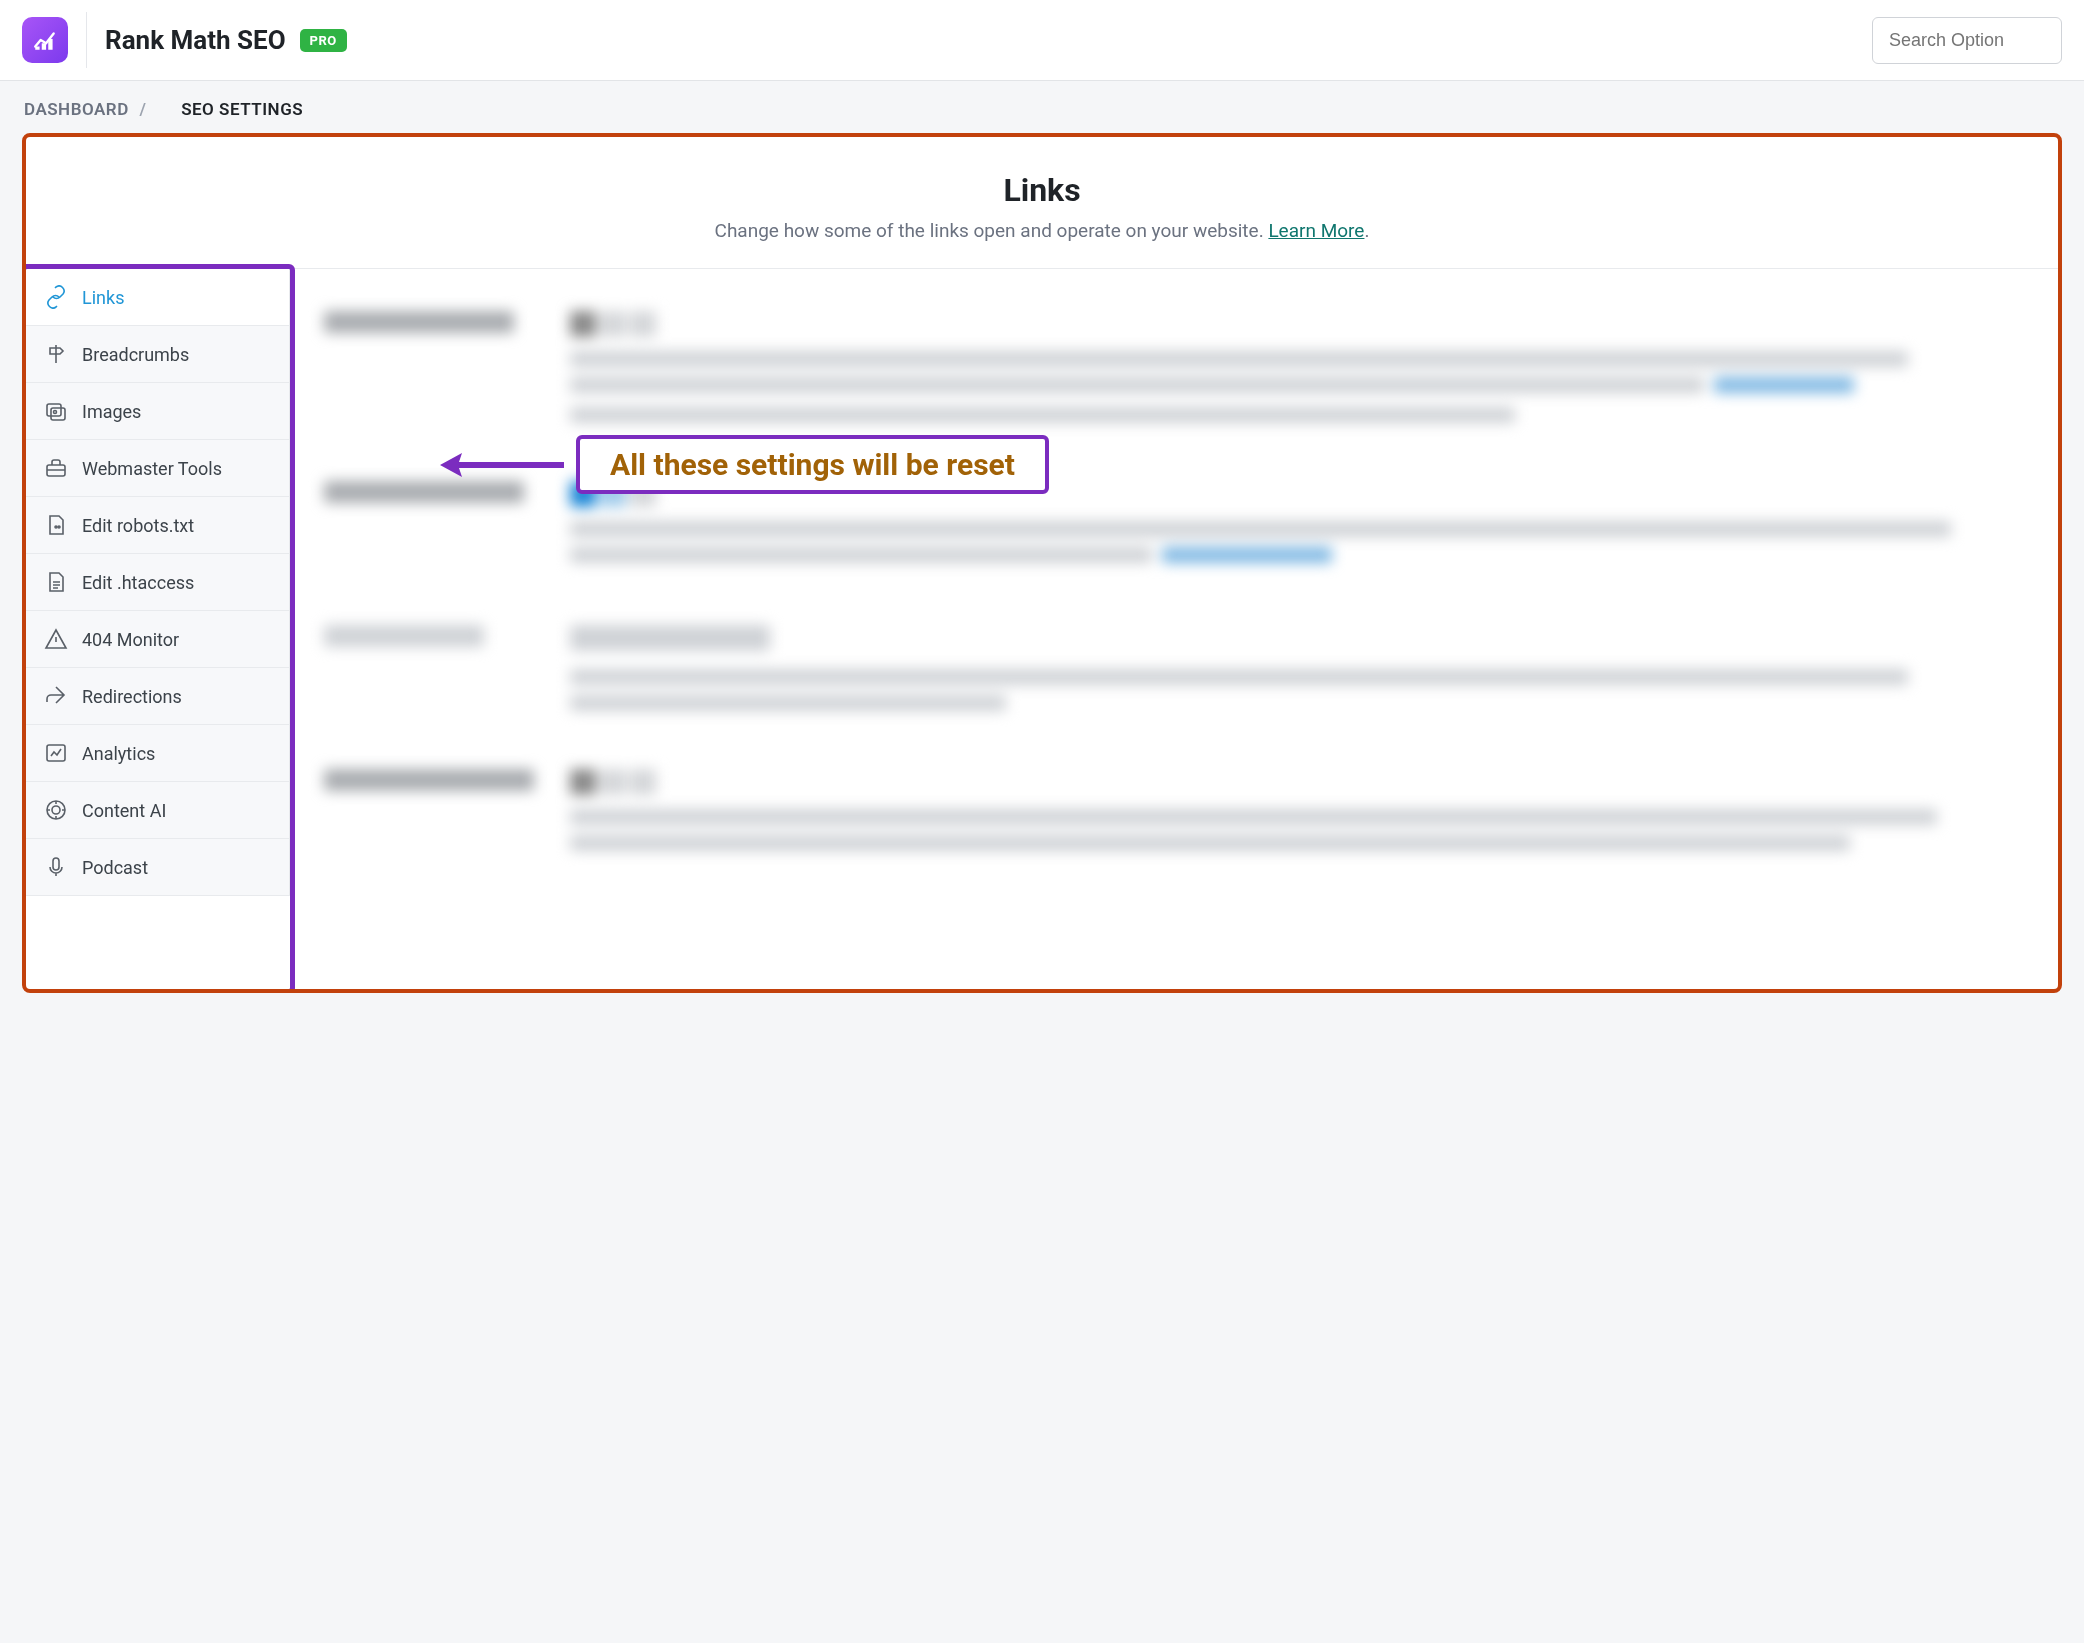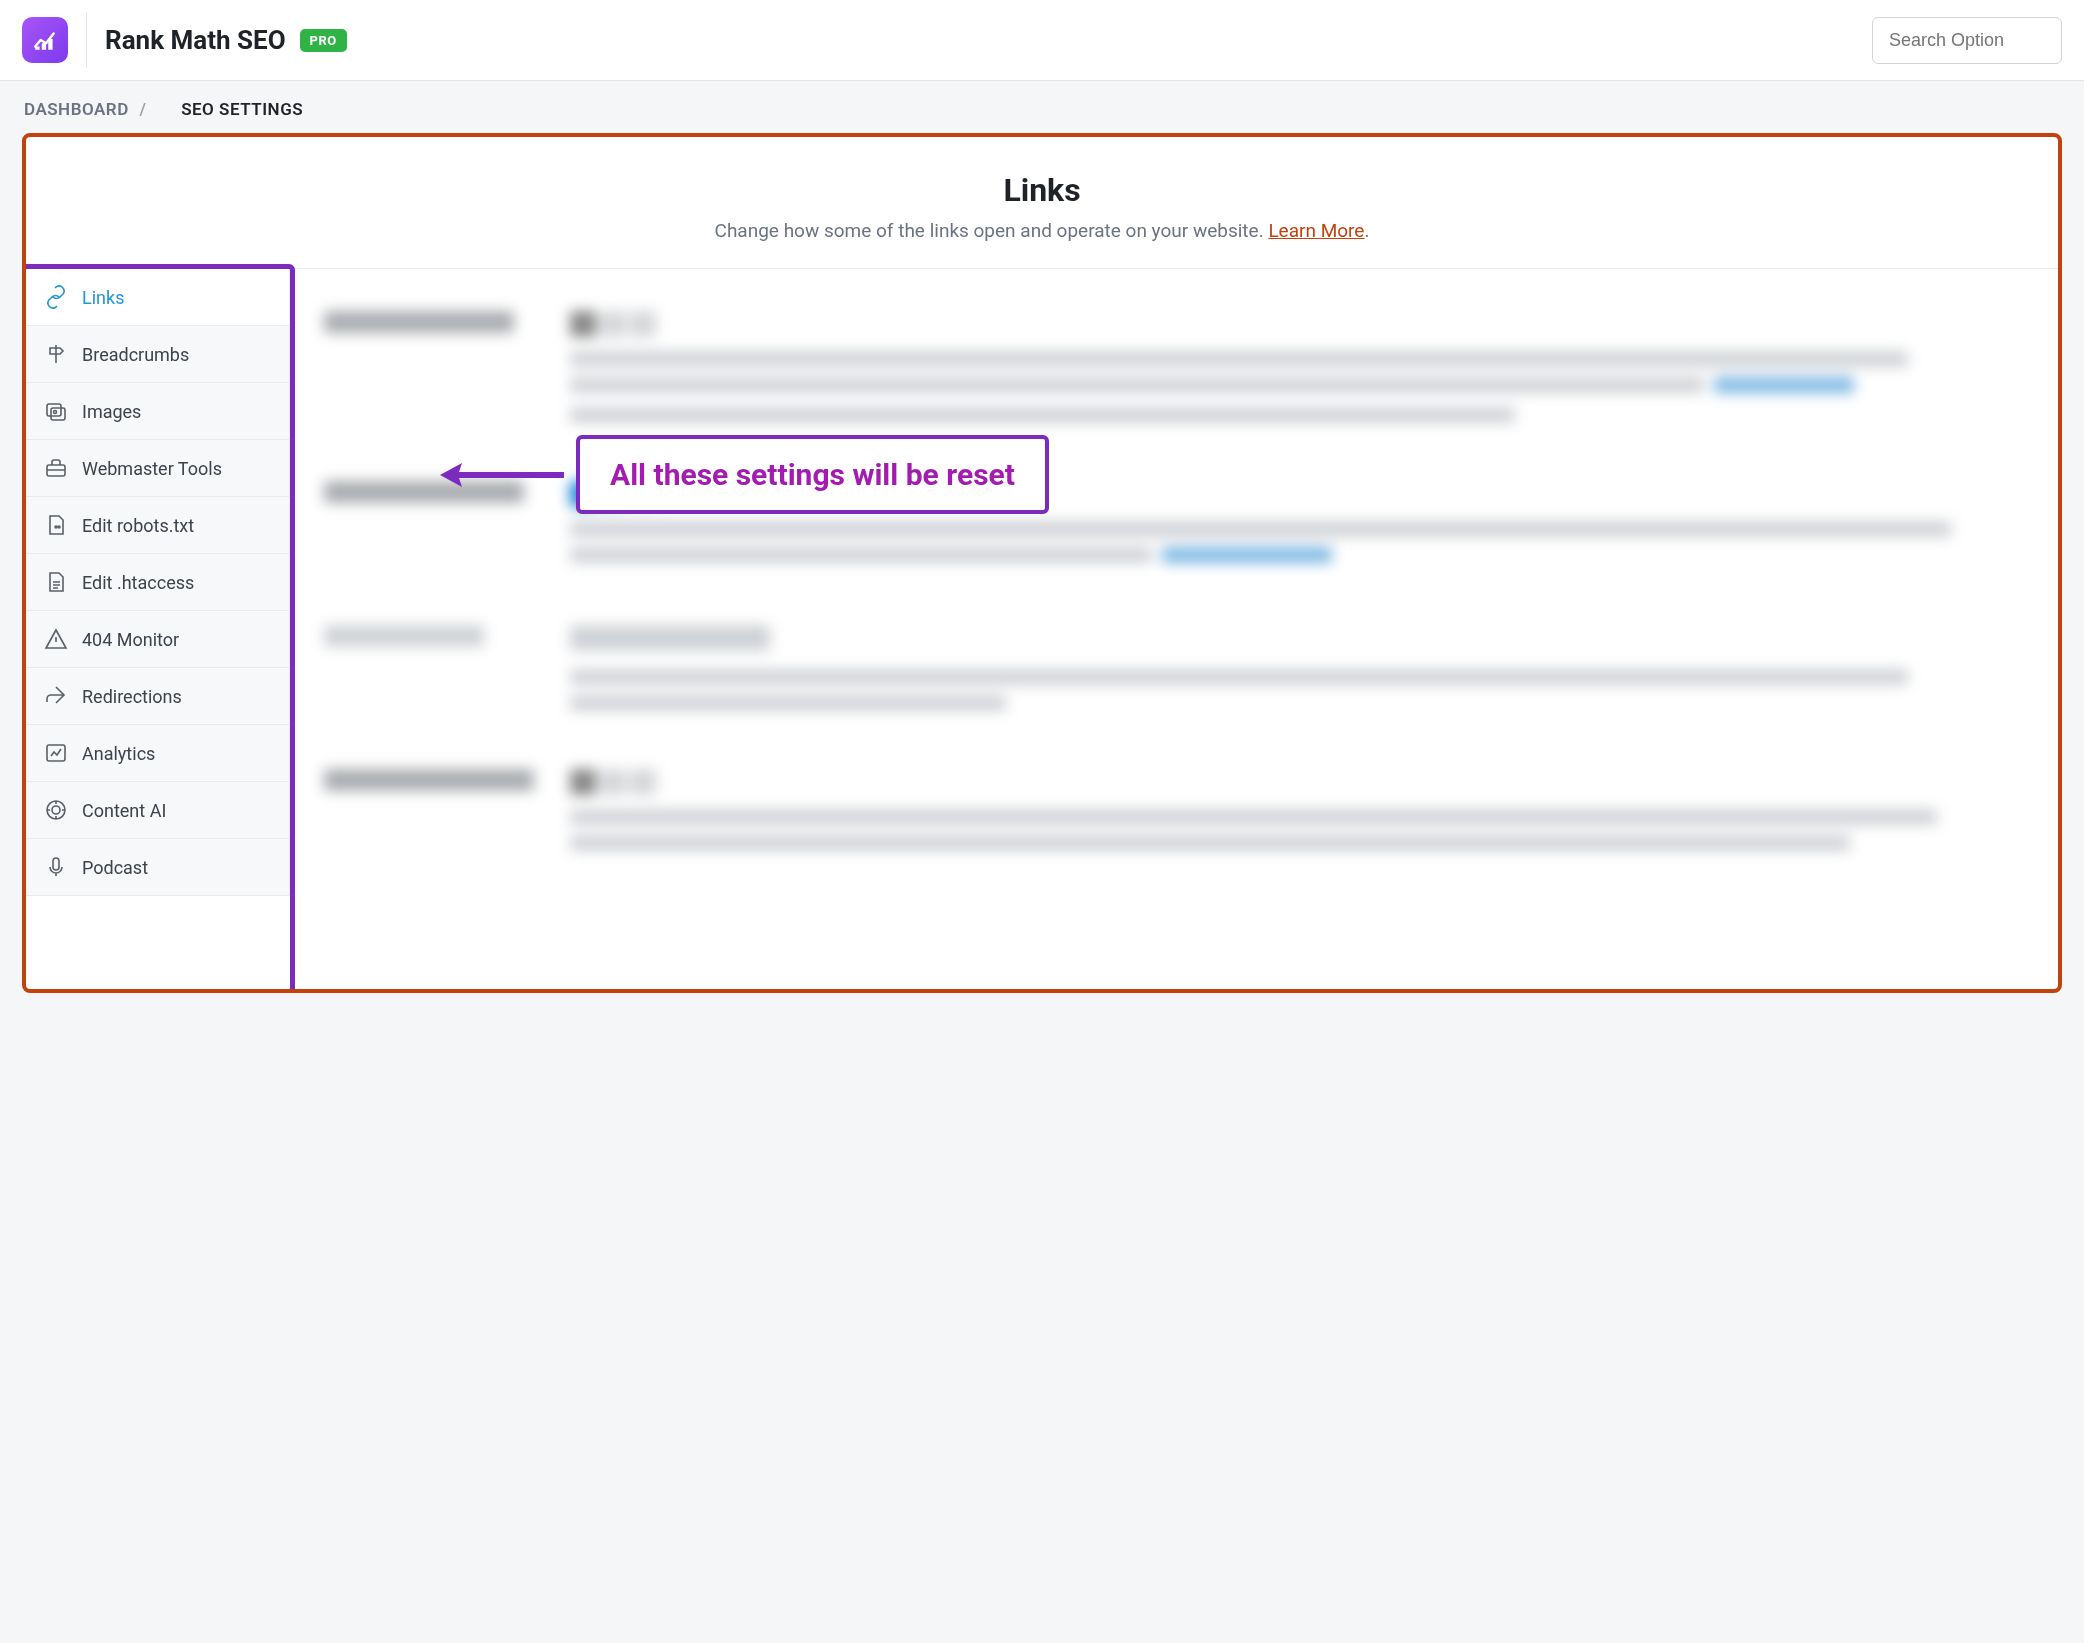--- a/index.html
+++ b/index.html
@@ -59,21 +59,21 @@
     overflow:hidden;
     position:relative;
   }
   .panel-head {
     text-align:center;
     padding: 34px 20px 26px;
     border-bottom:1px solid #e8eaed;
   }
   .panel-head h1 { font-size:32px;font-weight:700;color:#1f2328;margin-bottom:10px; }
   .panel-head p { font-size:19px;color:#6b7280; }
-  .panel-head a { color:#c2410c;text-decoration:underline; }
+  .panel-head a { color:#0f766e;text-decoration:underline; }
   .panel-body { display:flex; min-height:720px; }
   
   .tabs {
     width:264px;flex-shrink:0;
     border-right:1px solid #e8eaed;
     background:#fafbfc;
   }
   .tab {
     display:flex;align-items:center;gap:14px;
     padding:16px 18px;
@@ -102,22 +102,22 @@
   .pix span.b{background:#9ecaea;}
   .pix span.c{background:#1a86d6;}
   
   .annot {
     position:absolute;top:166px;left:146px;
     display:flex;align-items:center;gap:10px;
     pointer-events:none;
   }
   .callout-box {
     border:4px solid #7b2cbf;border-radius:6px;
-    padding:18px 30px;background:#fff;
-    font-size:30px;font-weight:700;color:#a21caf;
+    padding:8px 30px;background:#fff;
+    font-size:30px;font-weight:700;color:#a16207;
     white-space:nowrap;
   }
   .arrow { width:130px;height:34px; }
   .arrow svg{width:100%;height:100%;}
   .tabs-highlight{
     position:absolute;left:-5px;top:-5px;right:-5px;bottom:-5px;
     border:5px solid #7b2cbf;border-radius:6px;
     pointer-events:none;
   }
   .tabs-wrap{position:relative;}

